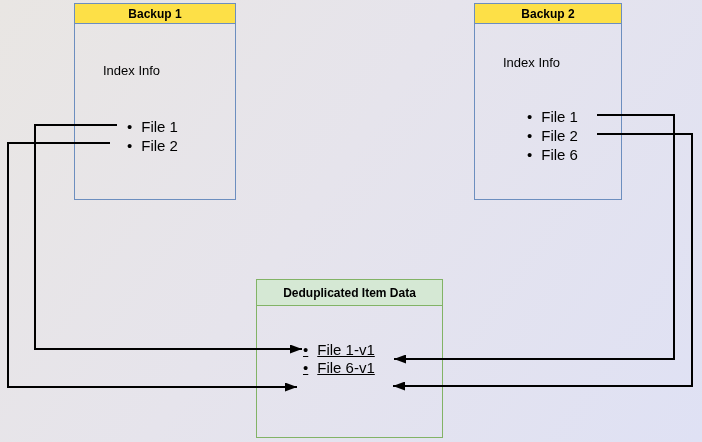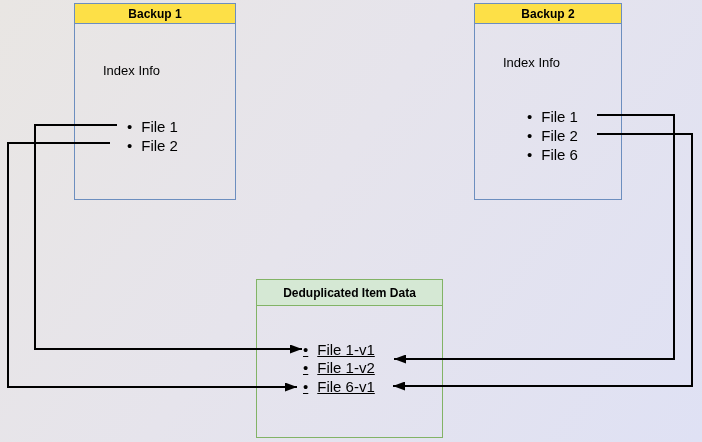--- a/index.html
+++ b/index.html
@@ -93,21 +93,20 @@
       <div class="item-row">File 1</div>
       <div class="item-row">File 2</div>
       <div class="item-row">File 6</div>
     </div>
   </div>
 
   <div class="node green" id="dedup">
     <div class="node-header">Deduplicated Item Data</div>
     <div class="item-list">
       <div class="item-row">File 1-v1</div>
-      <div class="item-row">File 1-v2</div>
       <div class="item-row">File 6-v1</div>
     </div>
   </div>
 
   <svg id="connector-layer" width="702" height="442" viewBox="0 0 702 442">
     <defs>
       <marker id="arrowhead" viewBox="0 0 12 9" refX="12" refY="4.5" markerWidth="12" markerHeight="9" orient="auto" markerUnits="userSpaceOnUse">
         <path d="M0,0 L12,4.5 L0,9 Z" fill="#000"></path>
       </marker>
     </defs>

